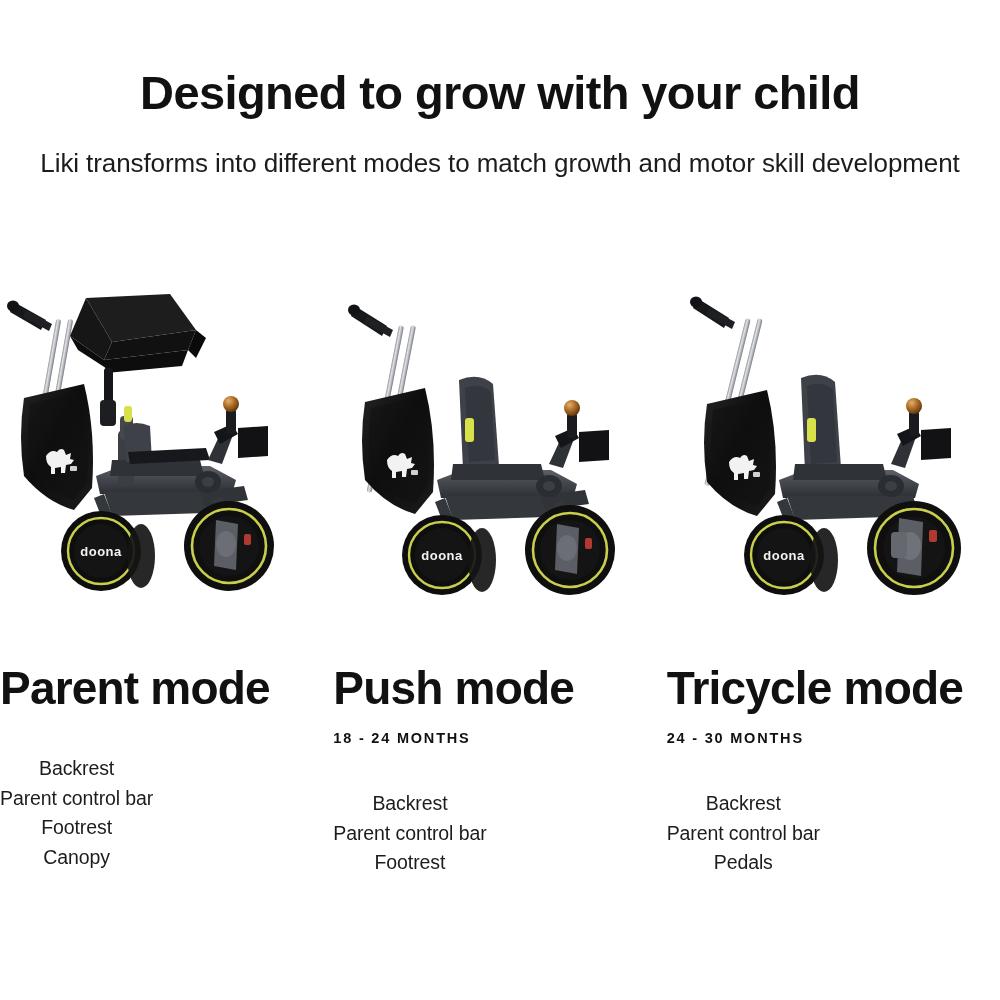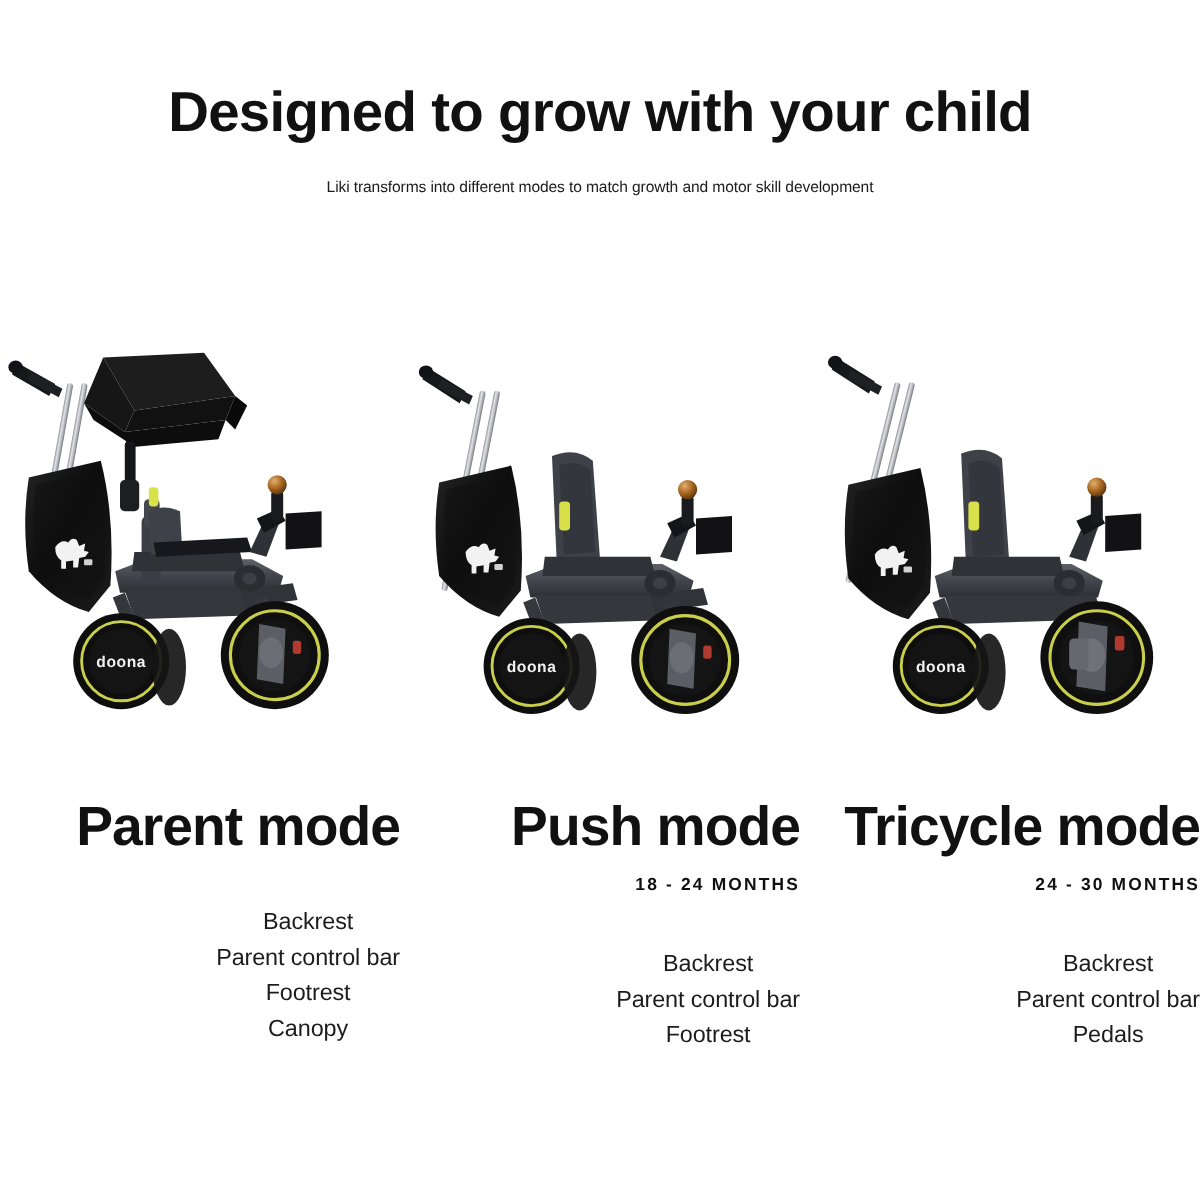--- a/index.html
+++ b/index.html
@@ -36,39 +36,39 @@
     font-size: 47px;
     font-weight: 700;
     letter-spacing: -0.6px;
     line-height: 1.06;
     color: #111111;
     font-family: "Liberation Sans", sans-serif;
   }
   .subhead {
     margin: 0;
     padding-top: 30px;
-    font-size: 13px;
+    font-size: 26px;
     font-weight: 400;
     letter-spacing: -0.1px;
     color: #1c1c1c;
   }
 
   
   .columns {
     position: absolute;
     top: 280px;
     left: 0;
     width: 1000px;
     display: flex;
   }
   .col {
     width: 333.33px;
     display: flex;
     flex-direction: column;
-    align-items: flex-end;
+    align-items: flex-start;
   }
 
   .figure-wrap {
     width: 333px;
     height: 330px;
     position: relative;
   }
   .figure {
     position: absolute;
     left: 0; top: 0;

